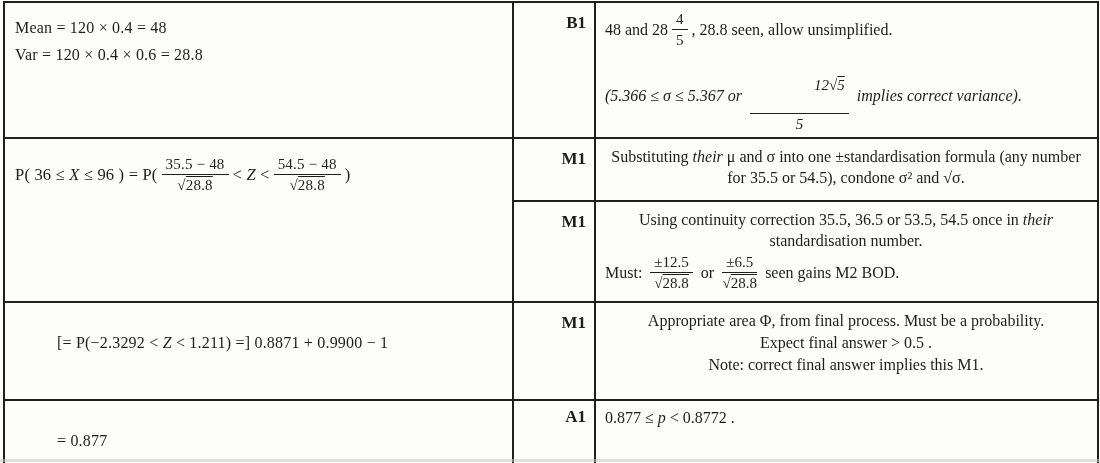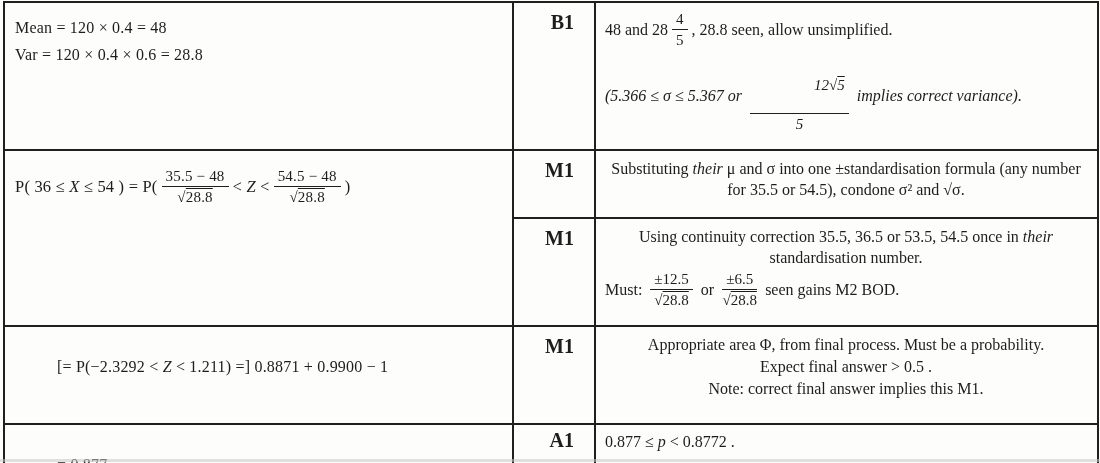--- a/index.html
+++ b/index.html
@@ -21,26 +21,26 @@
   .grid td {
     border:2px solid #1f1f1f;
     vertical-align:top;
     font-size:16px; line-height:21px;
     padding:6px 9px 0 9px;
     overflow:hidden;
   }
   td.sol  { padding:11px 8px 0 10px; letter-spacing:0.2px; }
   td.sol .line { line-height:27px; white-space:pre; }
   td.mark {
-    text-align:right; font-weight:bold; font-size:20px;
-    padding:9px 20px 0 0;
+    text-align:right; font-weight:bold; font-size:17px;
+    padding:9px 8px 0 0;
     margin-top:24px;
   }
   td.mark.tight { padding-top:5px; }
-  td.note { padding:7px 10px 16px 9px; }
+  td.note { padding:7px 10px 4px 9px; }
 
   .mathline { display:flex; align-items:center; flex-wrap:nowrap; }
   .mathline > span { white-space:pre; }
   .psol { padding-top:16px !important; }
   .psol .mathline { font-size:16.5px; }
 
   .frac {
     display:inline-flex; flex-direction:column; align-items:center;
     text-align:center; margin:0 4px;
     font-size:15px; line-height:18px;
@@ -104,21 +104,21 @@
             <span> implies correct variance).</span>
           </div>
         </td>
       </tr>
 
       <tr style="height:63px">
         <td class="sol psol" rowspan="2">
           <div class="mathline">
             <span>P( 36 ≤ </span>
               <span class="it">X</span>
-              <span> ≤ 54 ) = P(</span>
+              <span> ≤ 96 ) = P(</span>
             <span class="frac">
               <span class="fnum">35.5 − 48</span>
               <span class="fden"><span>√</span><span class="ovl">28.8</span></span>
             </span>
             <span>&lt; </span>
               <span class="it">Z</span>
               <span> &lt;</span>
             <span class="frac">
               <span class="fnum">54.5 − 48</span>
               <span class="fden"><span>√</span><span class="ovl">28.8</span></span>

